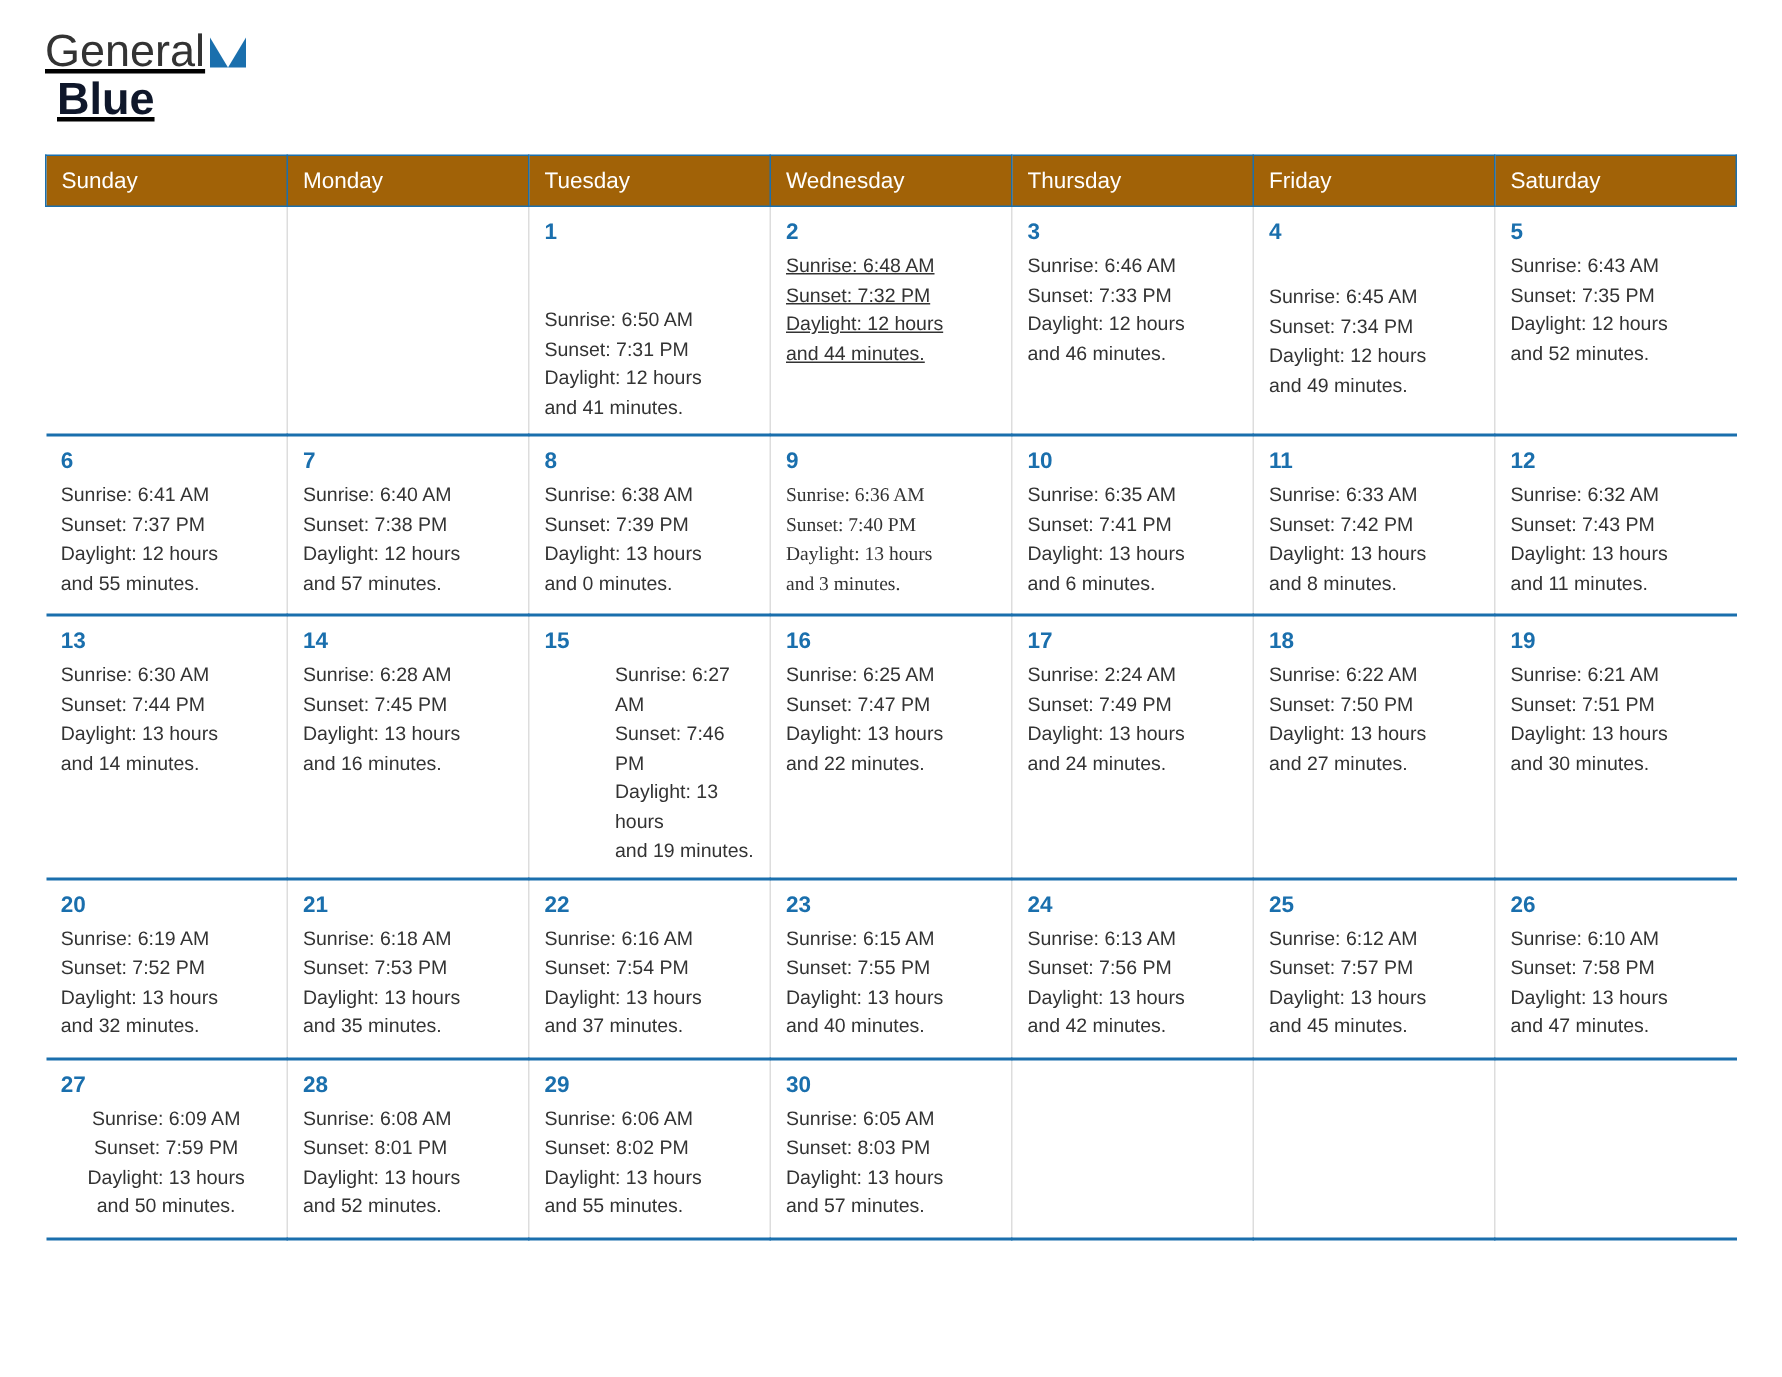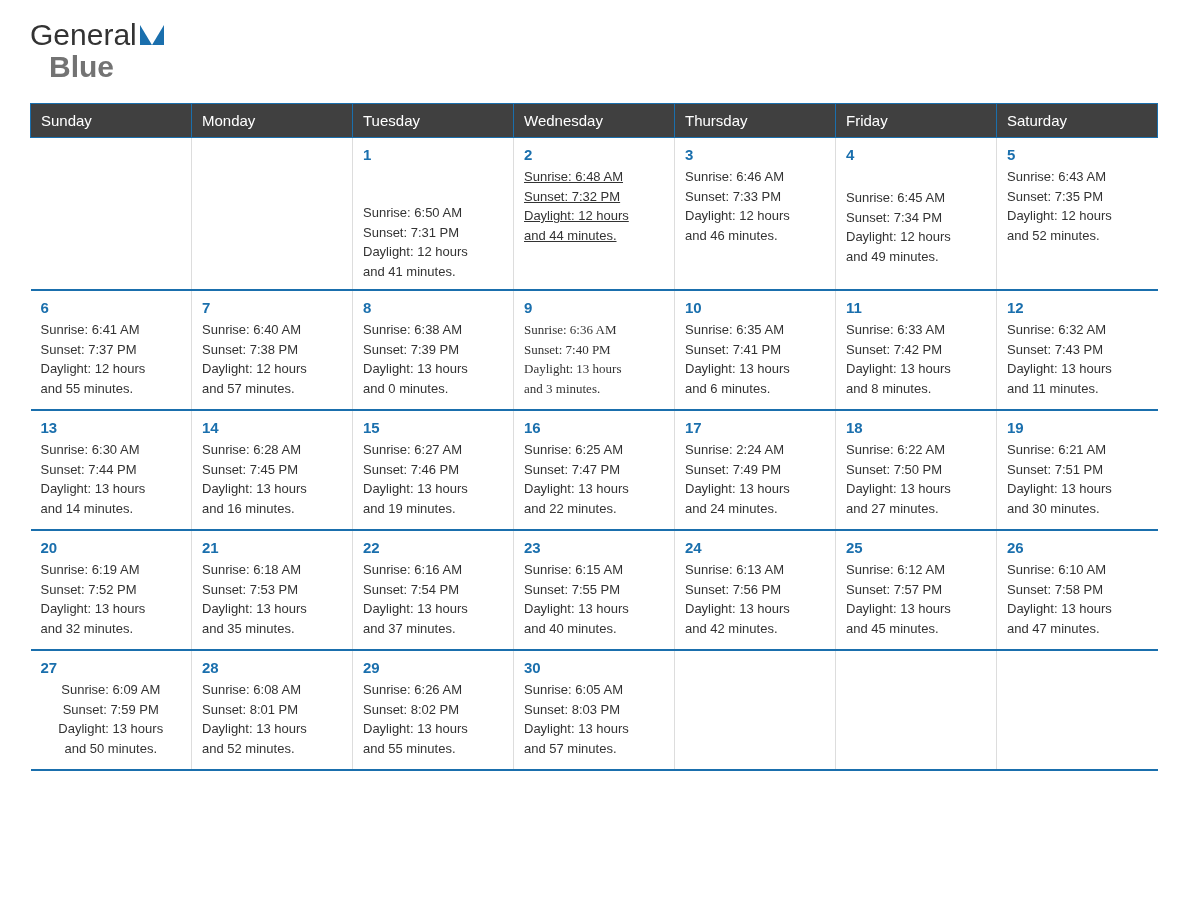--- a/index.html
+++ b/index.html
@@ -32,21 +32,21 @@
       font-size: 22px;
       font-weight: normal;
       color: #444;
     }
     table {
       width: 100%;
       border-collapse: collapse;
       table-layout: fixed;
     }
     thead tr {
-      background-color: #404040;
+      background-color: #a16207;
     }
     thead th {
       color: #fff;
       font-size: 15px;
       font-weight: normal;
       padding: 8px 10px;
       text-align: left;
       border: 1px solid #1a6fad;
     }
     tbody tr {
@@ -85,21 +85,21 @@
 <div class="header">
   <div class="logo">
     <div style="display:flex;flex-direction:column;line-height:1.1;">
       <div style="display:flex;align-items:center;">
         <span style="font-size:30px;color:#333;font-weight:normal;">General</span>
         <div style="display:inline-flex;margin-left:3px;align-items:flex-end;">
           <div style="width:0;height:0;border-left:12px solid #1a6fad;border-right:0;border-top:20px solid transparent;border-bottom:0;"></div>
           <div style="width:0;height:0;border-right:12px solid #1a6fad;border-left:0;border-top:20px solid transparent;border-bottom:0;"></div>
         </div>
       </div>
-      <span style="font-size:30px;color:#737373;font-weight:bold;margin-left:19px;">Blue</span>
+      <span style="font-size:30px;color:#0f172a;font-weight:bold;margin-left:8px;">Blue</span>
     </div>
   </div>
 </div>
 
 <table>
   <thead>
     <tr>
     <th>Sunday</th>
         <th>Monday</th>
         <th>Tuesday</th>
@@ -210,21 +210,21 @@
         </td>
         <td>
           <span class="day-num">14</span>
           <div class="day-info" style="white-space: pre-line;">Sunrise: 6:28 AM
 Sunset: 7:45 PM
 Daylight: 13 hours
 and 16 minutes.</div>
         </td>
         <td>
           <span class="day-num">15</span>
-          <div class="day-info" style="white-space: pre-line;">Sunrise: 6:27 AM
+          <div class="day-info" style="white-space: pre-line; margin-left: 47px;">Sunrise: 6:27 AM
 Sunset: 7:46 PM
 Daylight: 13 hours
 and 19 minutes.</div>
         </td>
         <td>
           <span class="day-num">16</span>
           <div class="day-info" style="white-space: pre-line;">Sunrise: 6:25 AM
 Sunset: 7:47 PM
 Daylight: 13 hours
 and 22 minutes.</div>
@@ -312,21 +312,21 @@
         </td>
         <td>
           <span class="day-num">28</span>
           <div class="day-info" style="white-space: pre-line;">Sunrise: 6:08 AM
 Sunset: 8:01 PM
 Daylight: 13 hours
 and 52 minutes.</div>
         </td>
         <td>
           <span class="day-num">29</span>
-          <div class="day-info" style="white-space: pre-line;">Sunrise: 6:26 AM
+          <div class="day-info" style="white-space: pre-line;">Sunrise: 6:06 AM
 Sunset: 8:02 PM
 Daylight: 13 hours
 and 55 minutes.</div>
         </td>
         <td>
           <span class="day-num">30</span>
           <div class="day-info" style="white-space: pre-line;">Sunrise: 6:05 AM
 Sunset: 8:03 PM
 Daylight: 13 hours
 and 57 minutes.</div>
@@ -339,19 +339,20 @@
 </table>
 
 <style>
   .header .logo {
     display: flex;
     align-items: flex-start;
   }
   .header .logo > div {
     display: flex;
     flex-direction: column;
+    text-decoration: underline;
   }
   .header .logo > div > div {
     display: flex;
     align-items: flex-end;
     line-height: 1;
   }
 </style>
 
 </body></html>

